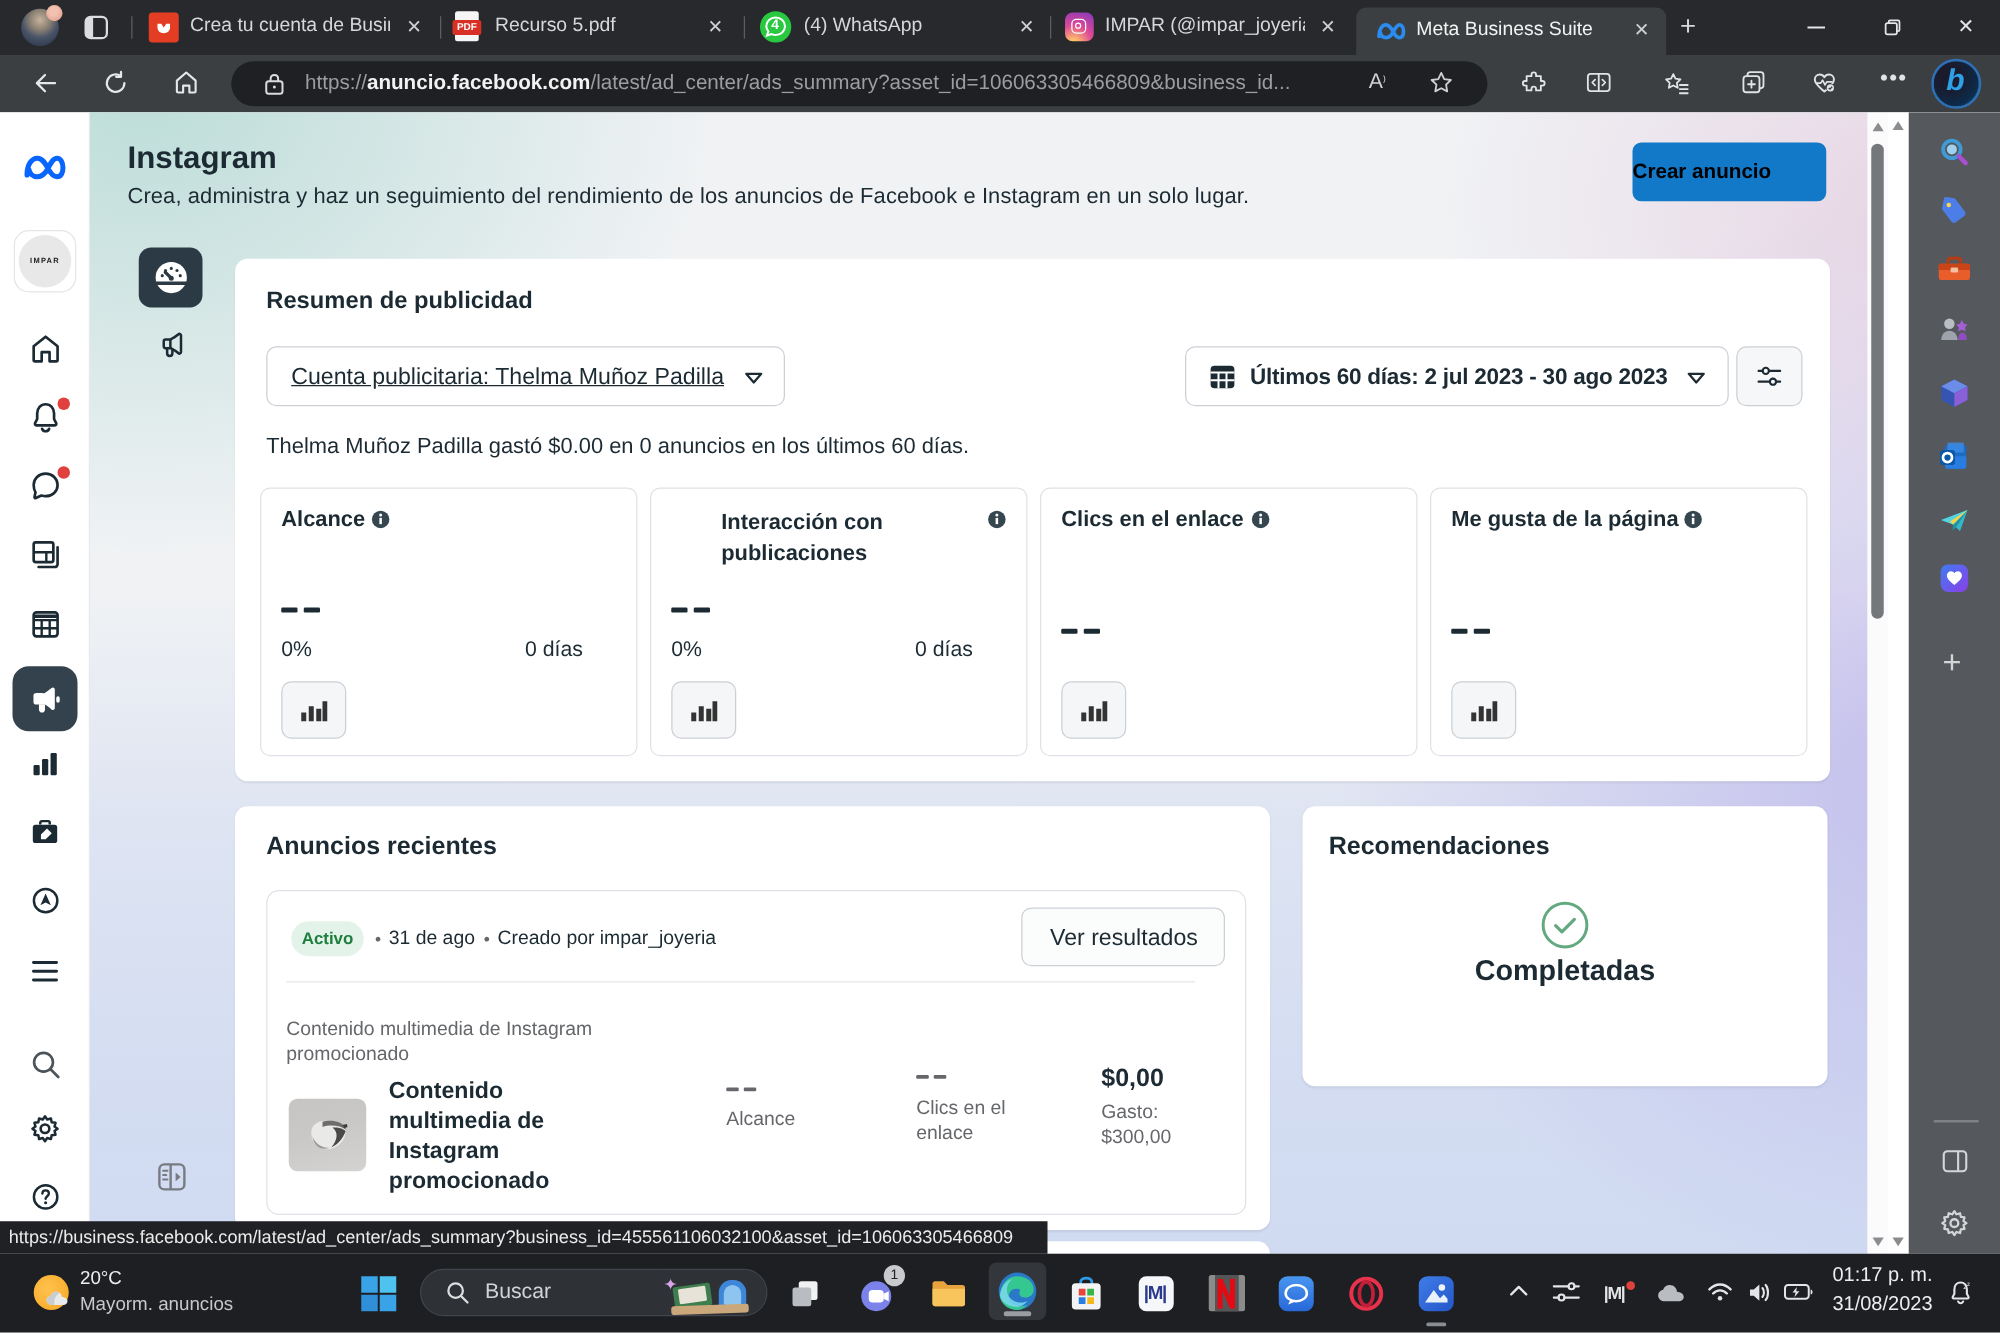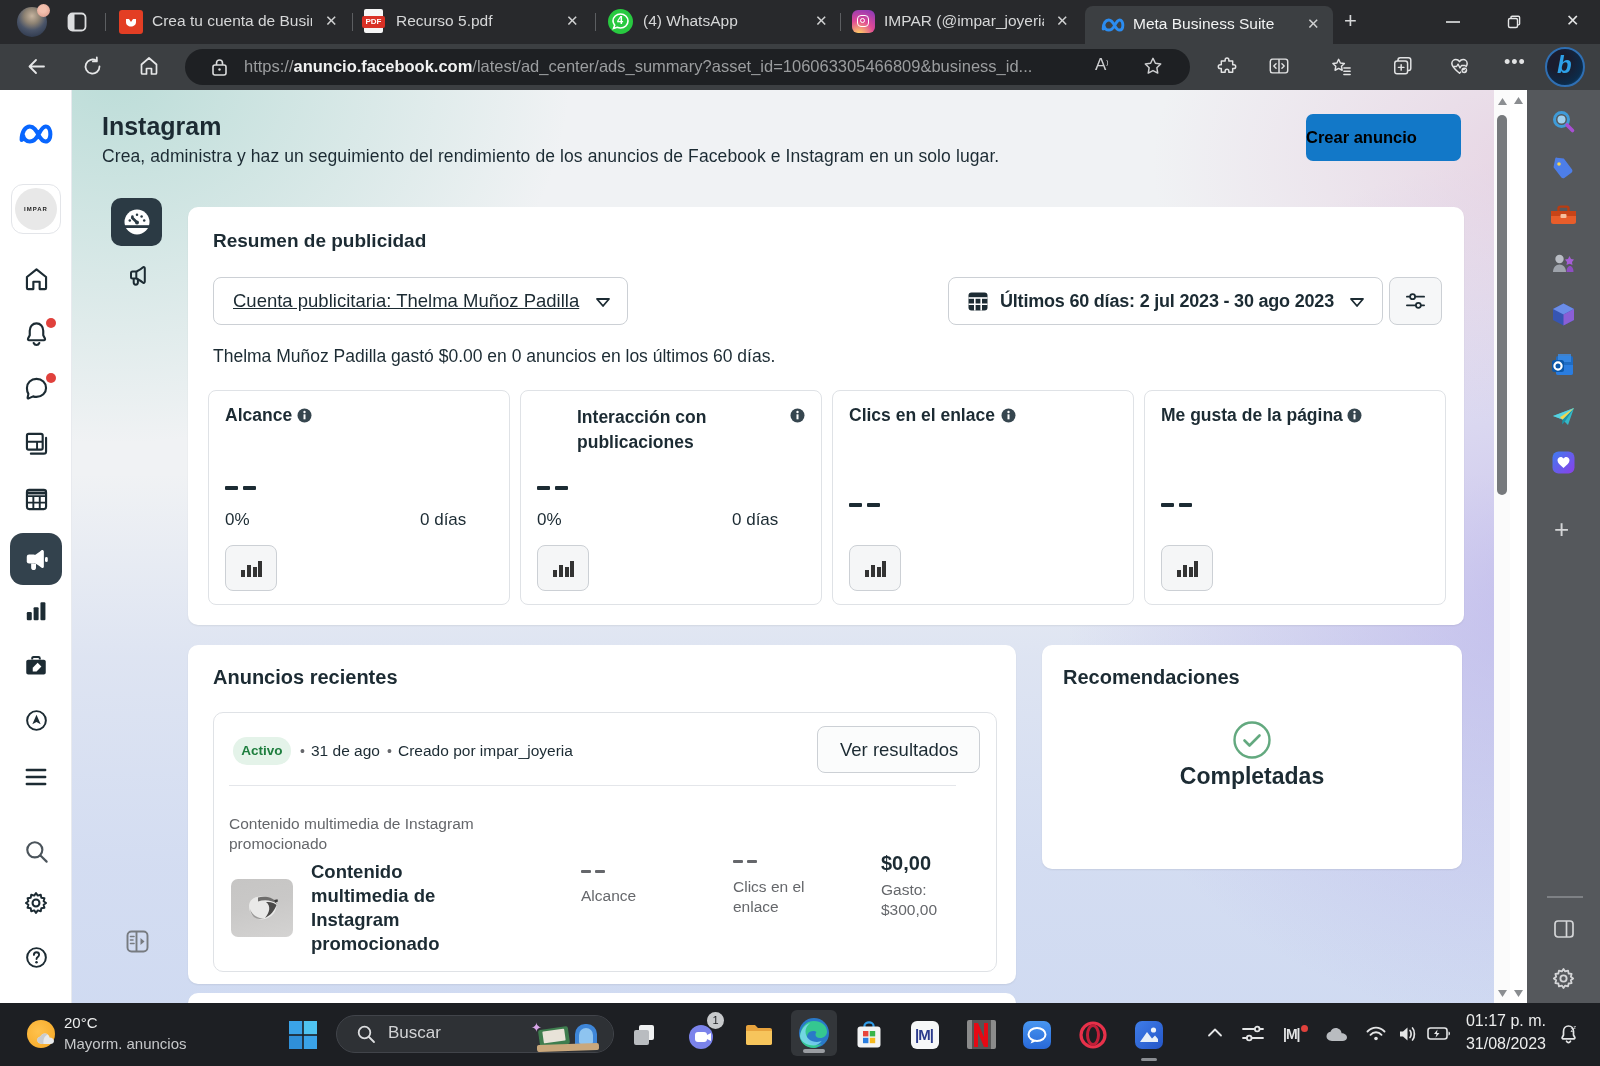--- a/index.html
+++ b/index.html
@@ -513,20 +513,21 @@
         <rect x="3" y="4" width="18" height="16" rx="3" fill="none" stroke="#d4d5d7" stroke-width="1.7"></rect>
         <path d="M14.5 4 L14.5 20" stroke="#d4d5d7" stroke-width="1.7"></path>
       </svg>
 
     <svg class="abs" style="left:24px;top:876px;" width="25" height="25" viewBox="0 0 24 24">
         <circle cx="12" cy="12" r="3" fill="none" stroke="#d4d5d7" stroke-width="1.8"></circle>
         <path d="M12 2.8 L13.6 5.2 L16.4 4.4 L16.9 7.2 L19.8 7.6 L19 10.4 L21.3 12 L19 13.6 L19.8 16.4 L16.9 16.8 L16.4 19.6 L13.6 18.8 L12 21.2 L10.4 18.8 L7.6 19.6 L7.1 16.8 L4.2 16.4 L5 13.6 L2.7 12 L5 10.4 L4.2 7.6 L7.1 7.2 L7.6 4.4 L10.4 5.2 Z" fill="none" stroke="#d4d5d7" stroke-width="1.7" stroke-linejoin="round"></path>
       </svg>
   </div>
 
+  <div id="statusbar">https://business.facebook.com/latest/ad_center/ads_summary?business_id=455561106032100&amp;asset_id=106063305466809</div>
 </div>
 
 <div id="taskbar"></div>
 
   <div class="abs" style="left:27px;top:1020px;width:28px;height:28px;border-radius:50%;background:radial-gradient(circle at 40% 40%, #ffc24d, #f5a623);"></div>
   <svg class="abs" style="left:36px;top:1031px;" width="22" height="14" viewBox="0 0 22 14">
     <path d="M6 13 C3.2 13 1.2 11.3 1.2 9.1 C1.2 7.2 2.6 5.8 4.5 5.5 C5.1 3.7 6.8 2.4 8.9 2.4 C11.4 2.4 13.4 4.2 13.6 6.6 C15.9 6.7 18 8 18 10 C18 11.8 16.4 13 14.4 13 Z" fill="#e8eaec"></path>
     <path d="M6 13 C3.2 13 1.2 11.3 1.2 9.1 C1.2 7.2 2.6 5.8 4.5 5.5 C5.1 3.7 6.8 2.4 8.9 2.4 C10 2.4 11 2.8 11.8 3.5 C9 4.5 7 7.5 7.5 13 Z" fill="#c9ccd0"></path>
   </svg>
   <div class="abs" style="left:64px;top:1014px;color:#eceded;font-size:15px;">20°C</div>

